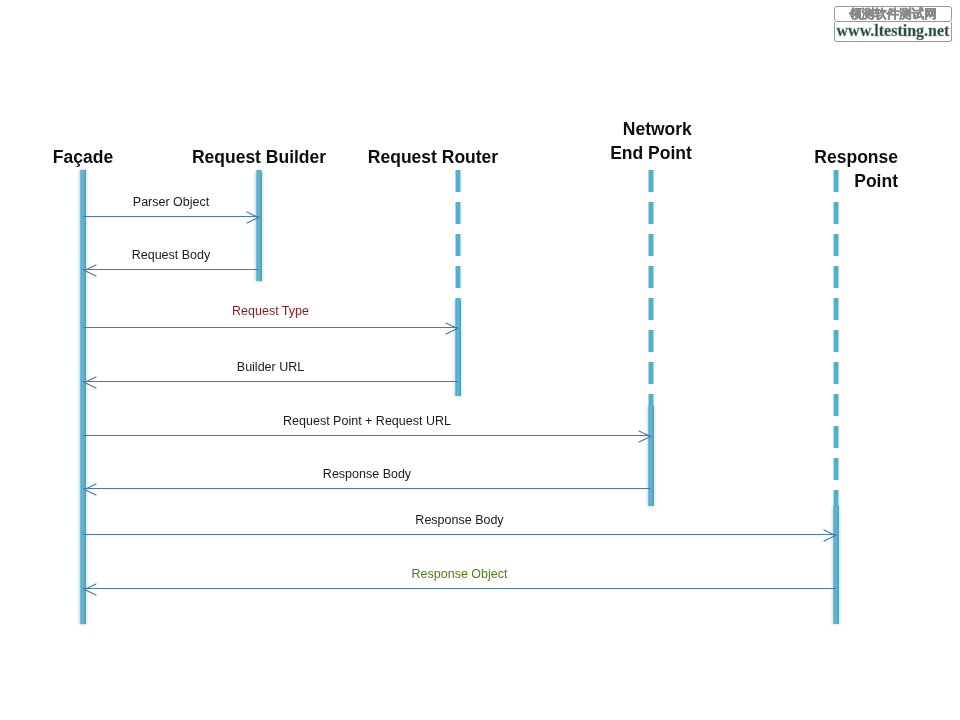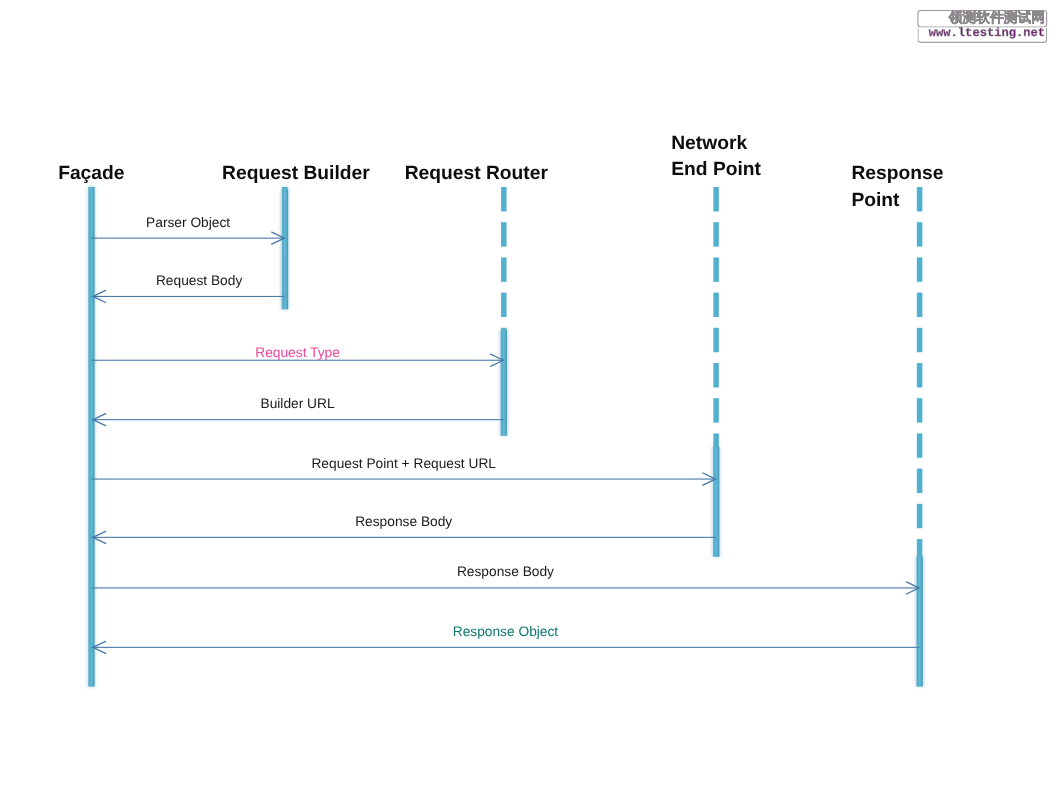--- a/index.html
+++ b/index.html
@@ -30,49 +30,49 @@
     top: 6px;
     width: 118px;
     height: 36px;
     display: flex;
     flex-direction: column;
     align-items: stretch;
     justify-content: center;
     z-index: 40;
   }
   .wm-line1, .wm-line2 {
-    font-family: Liberation Mono, monospace;
-    text-align: right;
-    color: #701a75;
+    font-family: Liberation Serif, serif;
+    text-align: center;
+    color: #14532d;
     -webkit-text-stroke: 0.4px #8a8a8a;
     letter-spacing: 0px;
     line-height: 1.15;
   }
   .wm-line1 {
     font-size: 12.5px;
     font-weight: 700;
     border: 1.5px solid #9a9a9a;
     border-radius: 3px;
     background: #ffffff;
     padding: 0 1px;
   }
   .wm-line2 {
-    font-size: 11px;
+    font-size: 16px;
     font-weight: 700;
     border: 1.5px solid #9a9a9a;
     border-top: none;
     border-radius: 0 0 3px 3px;
     background: #ffffff;
     padding: 0 1px;
   }
 
   
   .participant-head {
     position: absolute;
-    text-align: left;
+    text-align: right;
     font-family: "Liberation Sans", sans-serif;
     font-weight: bold;
     font-size: 17.5px;
     color: #0d0d0d;
     line-height: 1.35;
     white-space: pre-line;
     transform: translateX(-50%);
     z-index: 10;
   }
 
@@ -139,40 +139,40 @@
       <div class="lifeline solid" style="left: 259px; top: 170px; height: 111px;"></div>
       <div class="lifeline dashed" style="left: 458px; top: 170px; height: 226px;"></div>
       <div class="lifeline dashed" style="left: 651px; top: 170px; height: 336px;"></div>
       <div class="lifeline dashed" style="left: 836px; top: 170px; height: 454px;"></div>
       <div class="activation" style="left: 83px; top: 170px; height: 454px;"></div>
       <div class="activation" style="left: 259px; top: 172px; height: 109px;"></div>
       <div class="activation" style="left: 458px; top: 300px; height: 96px;"></div>
       <div class="activation" style="left: 651px; top: 406px; height: 100px;"></div>
       <div class="activation" style="left: 836px; top: 506px; height: 118px;"></div>
       <div class="participant-head" style="left: 83px; top: 146px;">Façade</div>
-      <div class="participant-head" style="left: 269px; top: 146px;">Request Builder</div>
+      <div class="participant-head" style="left: 259px; top: 146px;">Request Builder</div>
       <div class="participant-head" style="left: 433px; top: 146px;">Request Router</div>
       <div class="participant-head" style="left: 651px; top: 118px;">Network
 End Point</div>
       <div class="participant-head" style="left: 836px; top: 146px;">Response Point</div>
       <div class="msg-line" style="left: 83px; top: 216px; width: 176px; background: rgb(74, 121, 168);"></div>
       <div class="arrowhead" style="left: 246px; top: 210px; width: 14px; height: 13px;"><svg width="14" height="13" viewBox="0 0 14 13">
           <path d="M1,1 L12.5,6.5 L1,12" fill="none" stroke="#4a79a8" stroke-width="1.2" stroke-linecap="round" stroke-linejoin="round"></path>
         </svg></div>
       <div class="msg-label" style="left: 171px; top: 195px; color: rgb(26, 26, 26);">Parser Object</div>
       <div class="msg-line" style="left: 83px; top: 269px; width: 176px; background: rgb(74, 121, 168);"></div>
       <div class="arrowhead" style="left: 83px; top: 263px; width: 14px; height: 13px;"><svg width="14" height="13" viewBox="0 0 14 13">
           <path d="M13,1 L1.5,6.5 L13,12" fill="none" stroke="#4a79a8" stroke-width="1.2" stroke-linecap="round" stroke-linejoin="round"></path>
         </svg></div>
-      <div class="msg-label" style="left: 181px; top: 248px; color: rgb(26, 26, 26);">Request Body</div>
+      <div class="msg-label" style="left: 171px; top: 248px; color: rgb(26, 26, 26);">Request Body</div>
       <div class="msg-line" style="left: 83px; top: 327px; width: 375px; background: rgb(74, 121, 168);"></div>
       <div class="arrowhead" style="left: 445px; top: 321px; width: 14px; height: 13px;"><svg width="14" height="13" viewBox="0 0 14 13">
           <path d="M1,1 L12.5,6.5 L1,12" fill="none" stroke="#4a79a8" stroke-width="1.2" stroke-linecap="round" stroke-linejoin="round"></path>
         </svg></div>
-      <div class="msg-label" style="left: 270.5px; top: 314px; color: #ec4899;">Request Type</div>
+      <div class="msg-label" style="left: 270.5px; top: 304px; color: #7f1d1d;">Request Type</div>
       <div class="msg-line" style="left: 83px; top: 381px; width: 375px; background: rgb(74, 121, 168);"></div>
       <div class="arrowhead" style="left: 83px; top: 375px; width: 14px; height: 13px;"><svg width="14" height="13" viewBox="0 0 14 13">
           <path d="M13,1 L1.5,6.5 L13,12" fill="none" stroke="#4a79a8" stroke-width="1.2" stroke-linecap="round" stroke-linejoin="round"></path>
         </svg></div>
       <div class="msg-label" style="left: 270.5px; top: 360px; color: rgb(26, 26, 26);">Builder URL</div>
       <div class="msg-line" style="left: 83px; top: 435px; width: 568px; background: rgb(74, 121, 168);"></div>
       <div class="arrowhead" style="left: 638px; top: 429px; width: 14px; height: 13px;"><svg width="14" height="13" viewBox="0 0 14 13">
           <path d="M1,1 L12.5,6.5 L1,12" fill="none" stroke="#4a79a8" stroke-width="1.2" stroke-linecap="round" stroke-linejoin="round"></path>
         </svg></div>
       <div class="msg-label" style="left: 367px; top: 414px; color: rgb(26, 26, 26);">Request Point + Request URL</div>
@@ -183,16 +183,16 @@
       <div class="msg-label" style="left: 367px; top: 467px; color: rgb(26, 26, 26);">Response Body</div>
       <div class="msg-line" style="left: 83px; top: 534px; width: 753px; background: rgb(74, 121, 168);"></div>
       <div class="arrowhead" style="left: 823px; top: 528px; width: 14px; height: 13px;"><svg width="14" height="13" viewBox="0 0 14 13">
           <path d="M1,1 L12.5,6.5 L1,12" fill="none" stroke="#4a79a8" stroke-width="1.2" stroke-linecap="round" stroke-linejoin="round"></path>
         </svg></div>
       <div class="msg-label" style="left: 459.5px; top: 513px; color: rgb(26, 26, 26);">Response Body</div>
       <div class="msg-line" style="left: 83px; top: 588px; width: 753px; background: rgb(74, 121, 168);"></div>
       <div class="arrowhead" style="left: 83px; top: 582px; width: 14px; height: 13px;"><svg width="14" height="13" viewBox="0 0 14 13">
           <path d="M13,1 L1.5,6.5 L13,12" fill="none" stroke="#4a79a8" stroke-width="1.2" stroke-linecap="round" stroke-linejoin="round"></path>
         </svg></div>
-      <div class="msg-label" style="left: 459.5px; top: 567px; color: #0f766e;">Response Object</div>
+      <div class="msg-label" style="left: 459.5px; top: 567px; color: #4d7c0f;">Response Object</div>
     </div>
 
 </div>
 
 </body></html>

